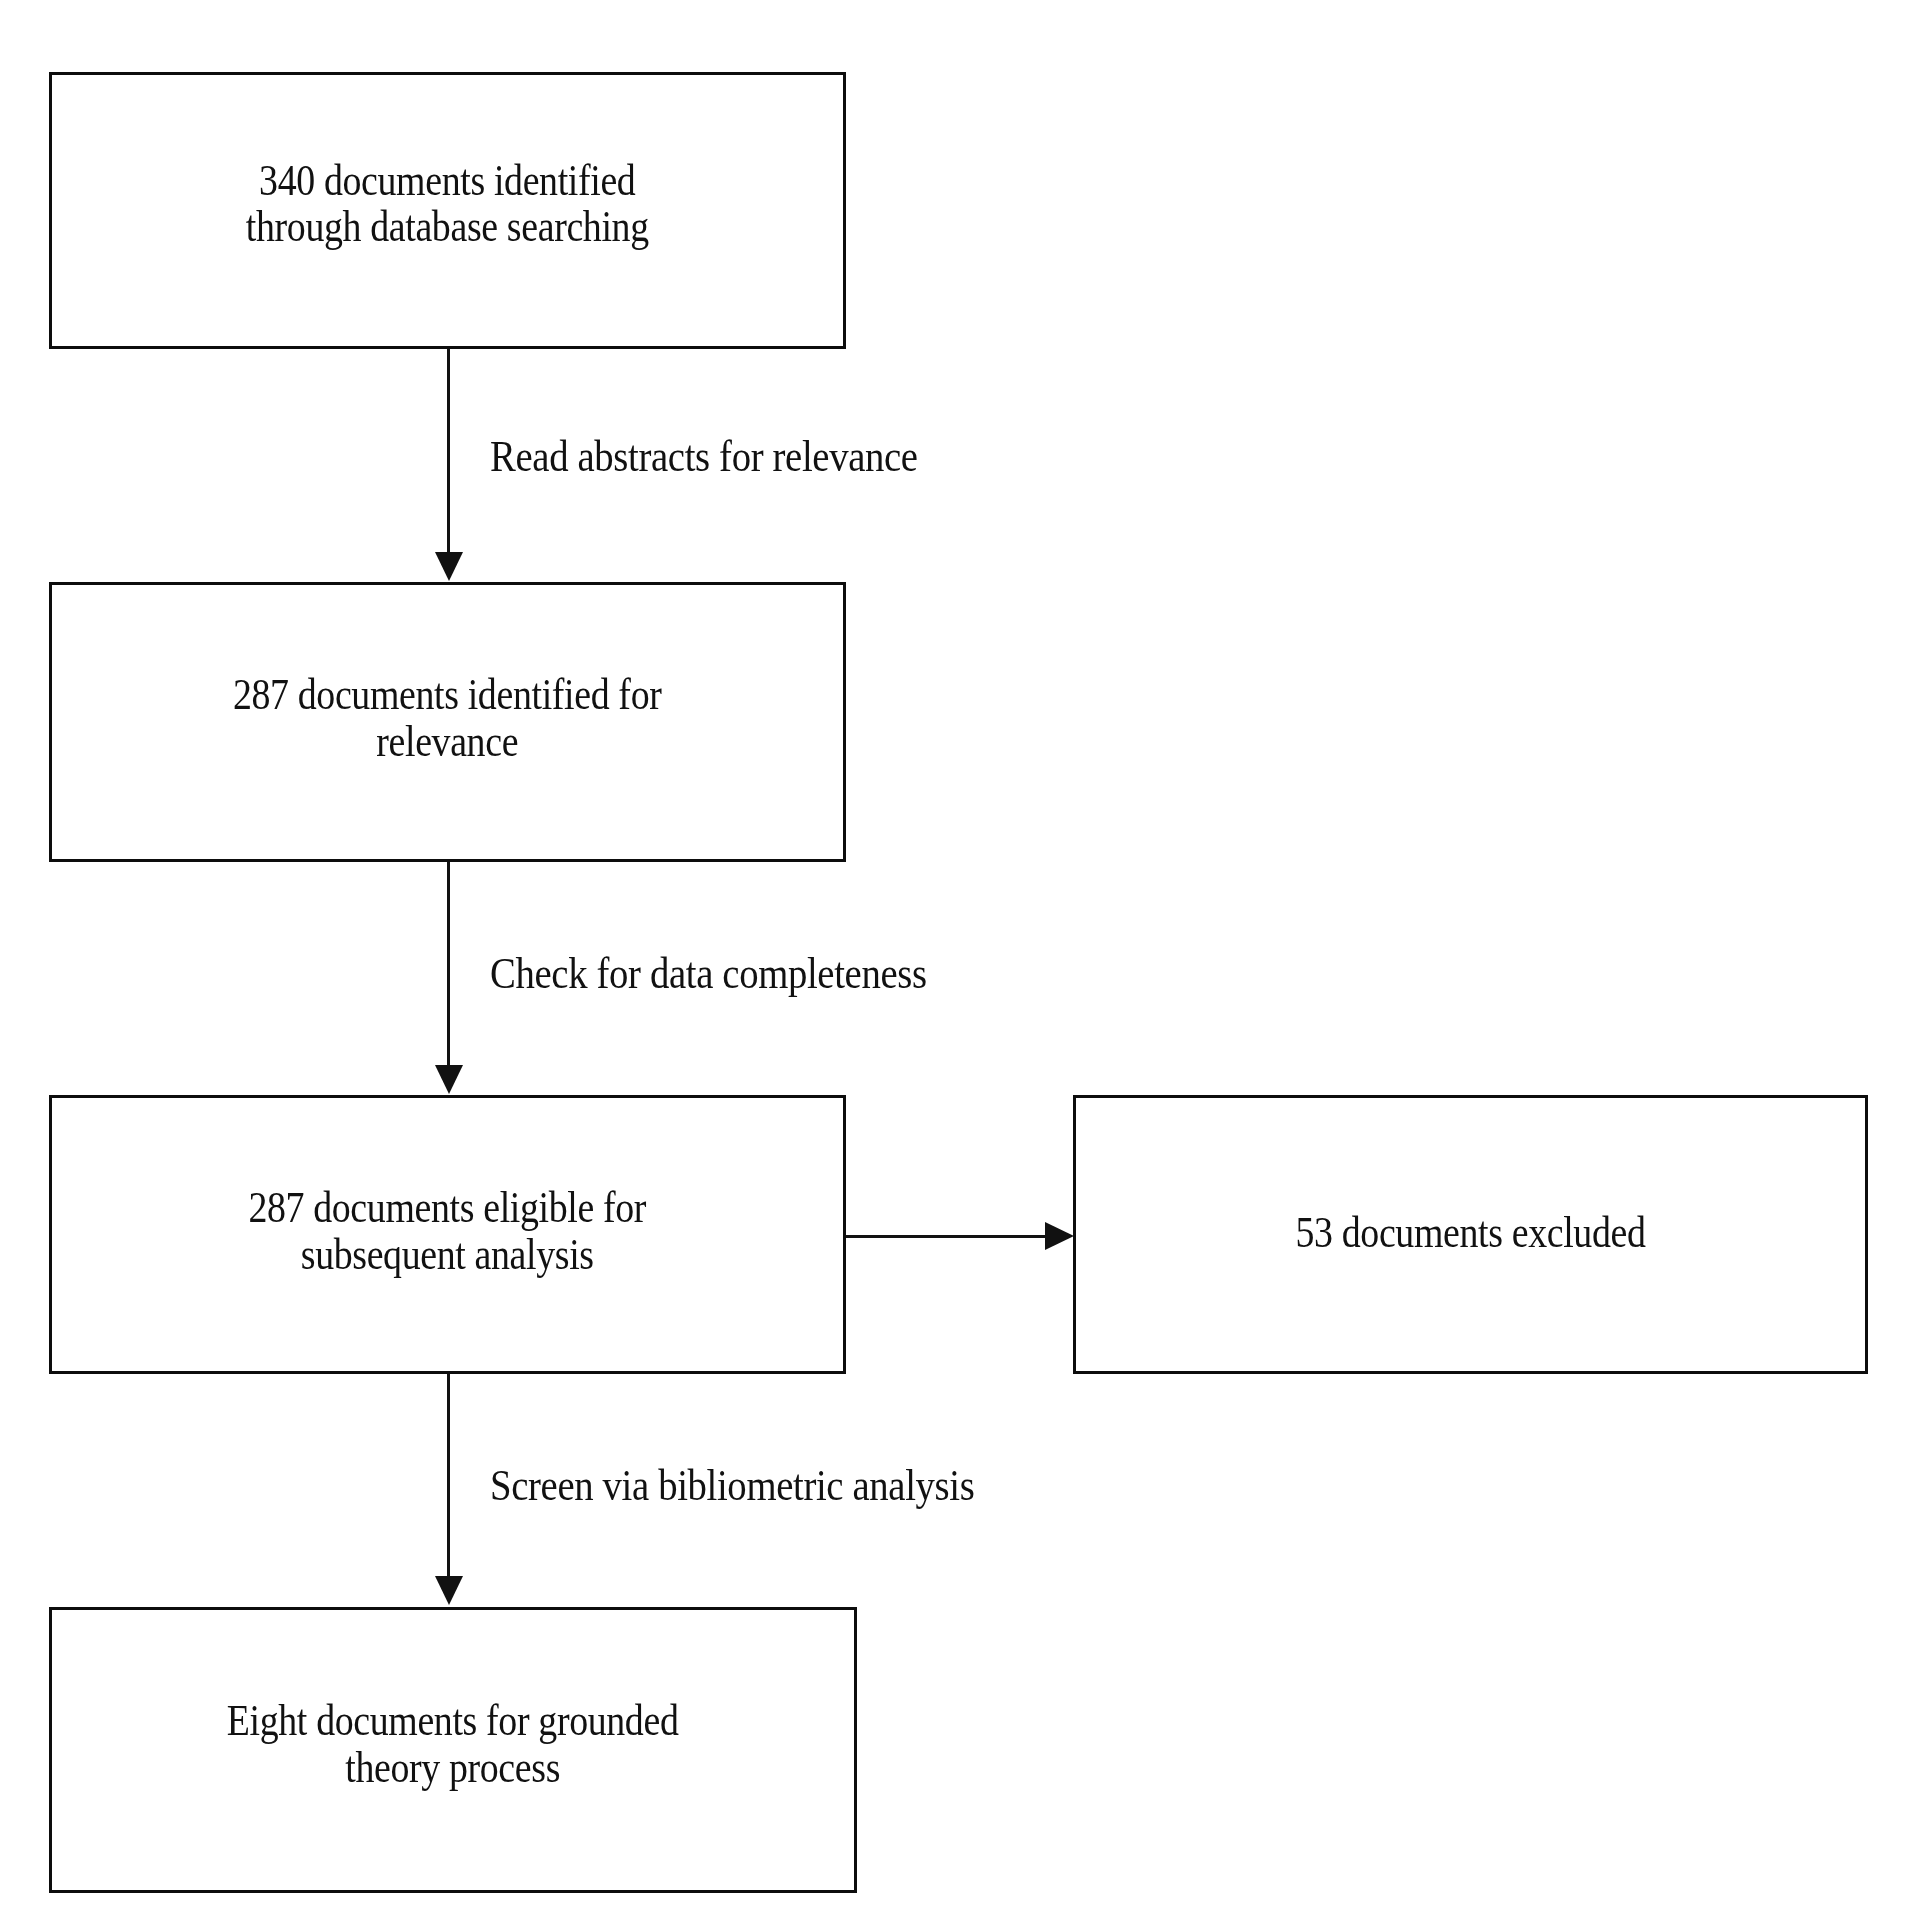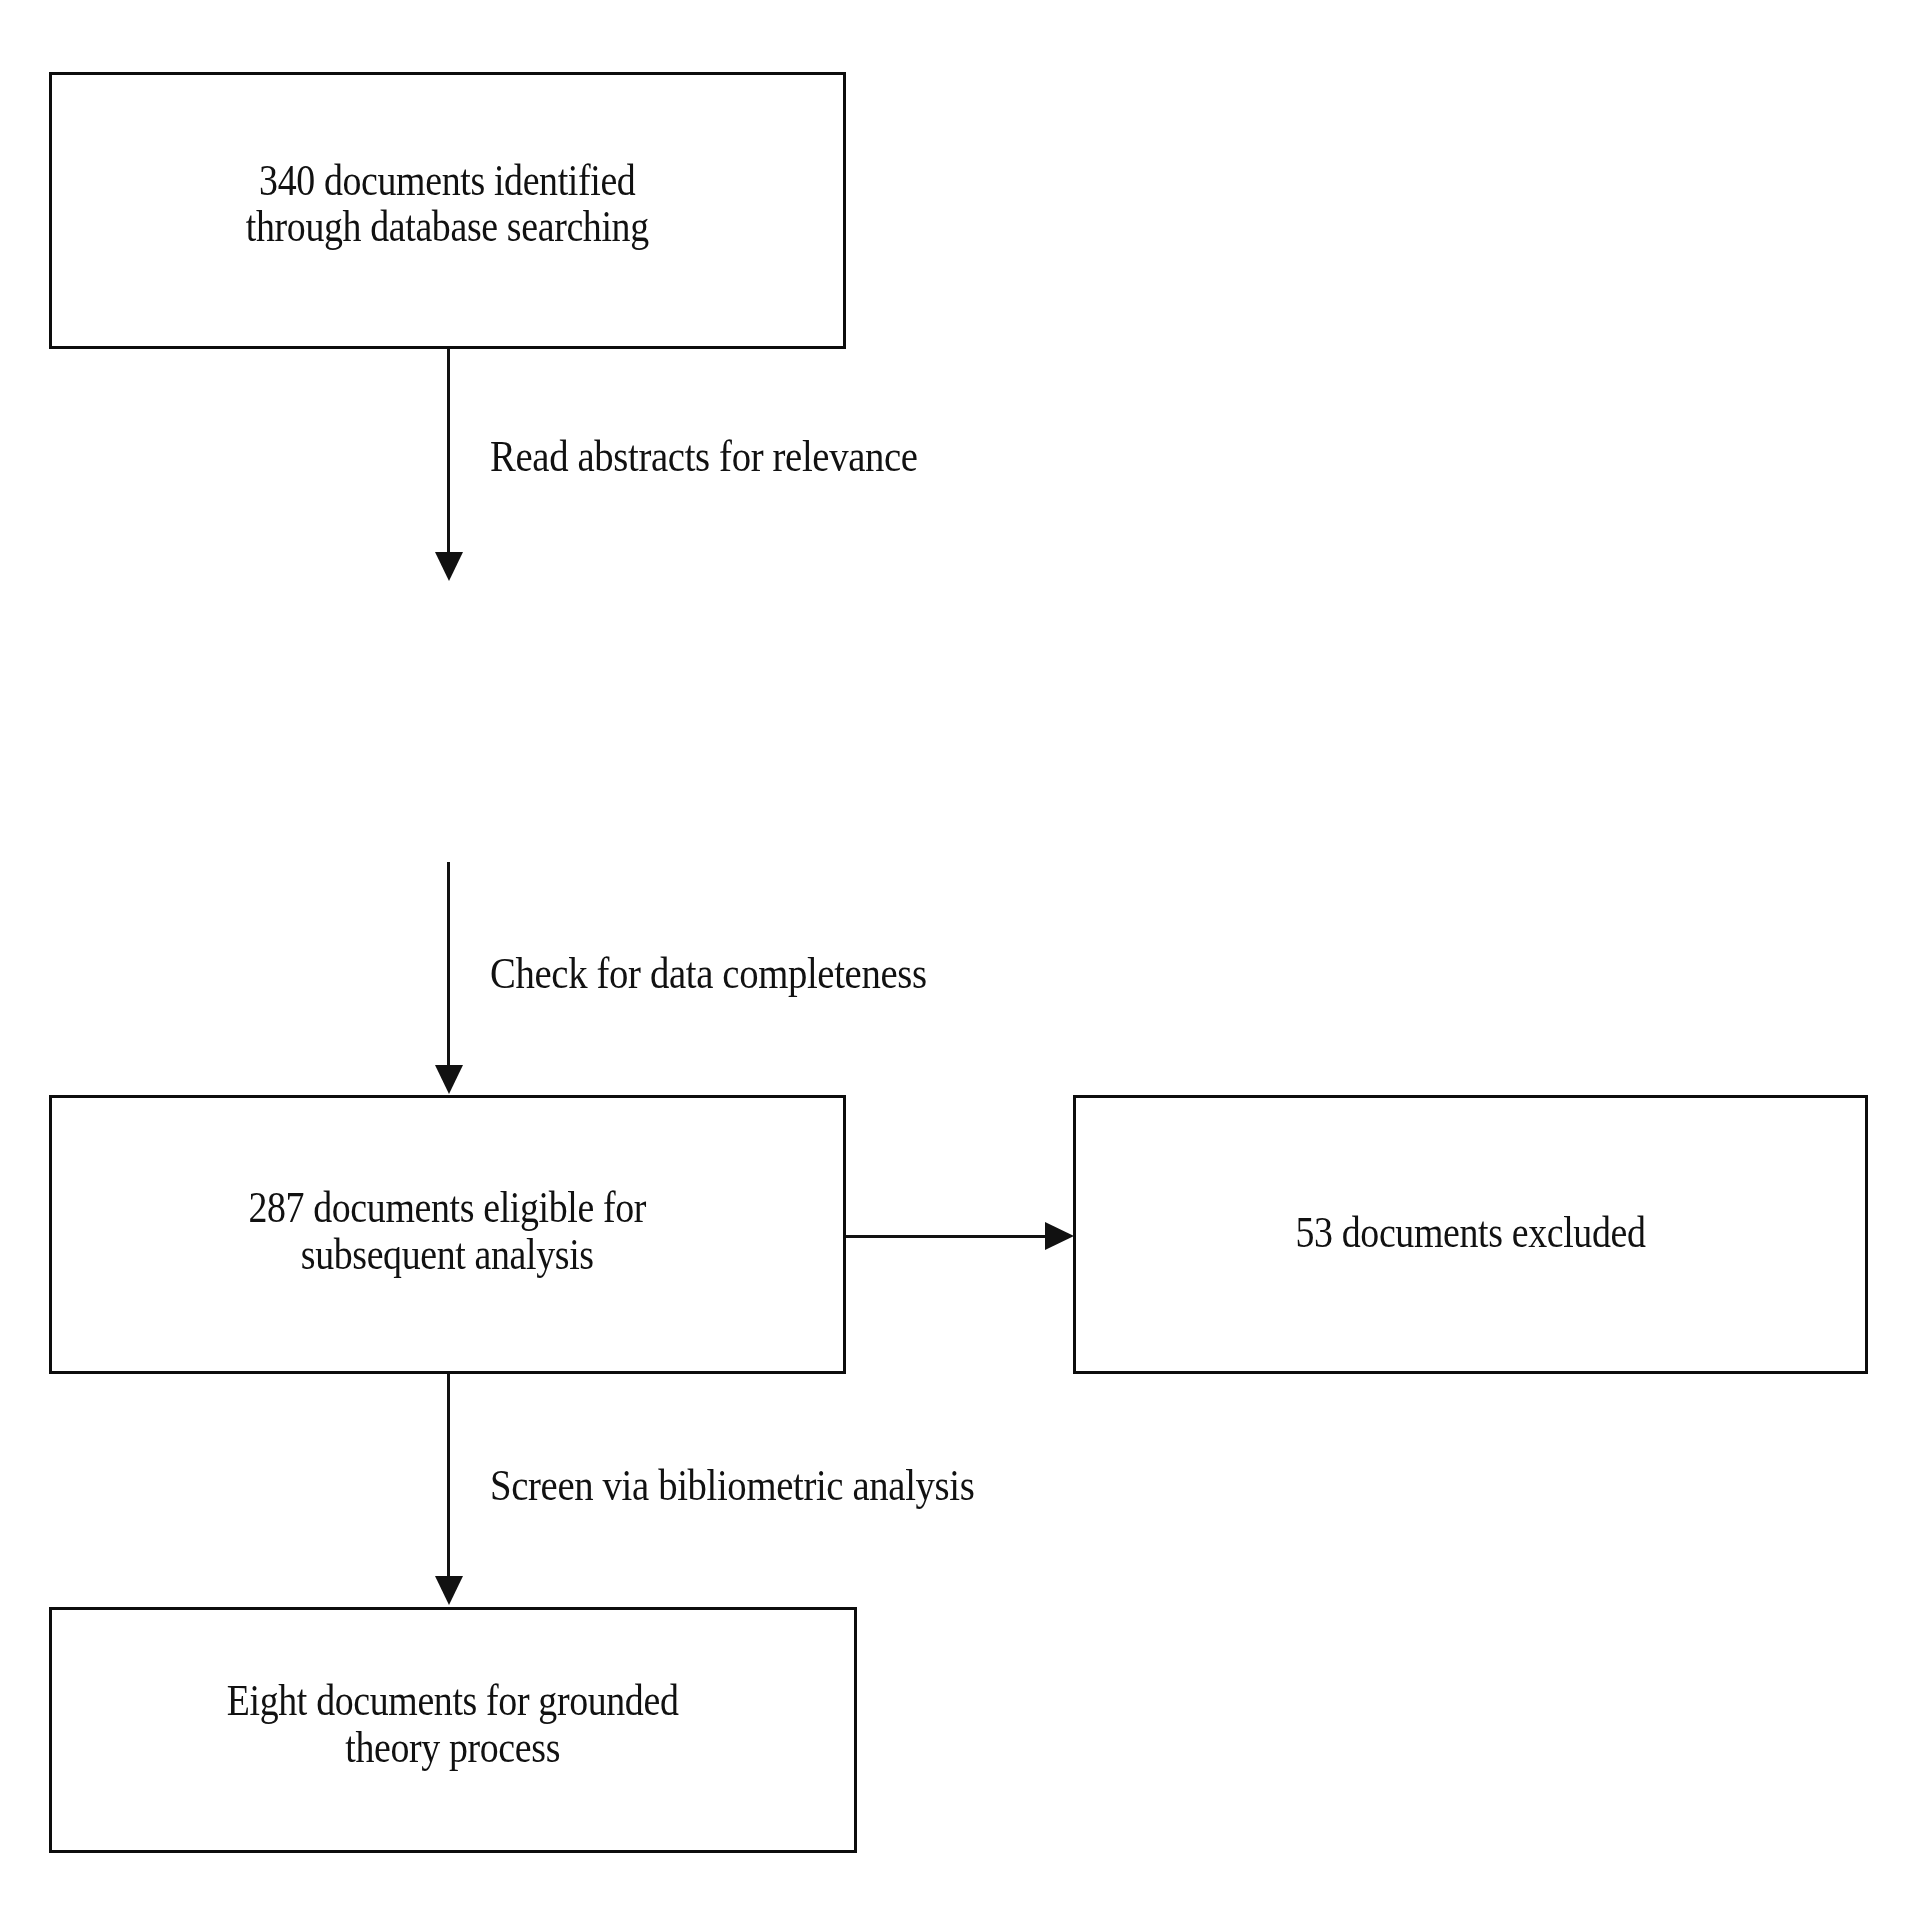--- a/index.html
+++ b/index.html
@@ -39,21 +39,21 @@
     letter-spacing: -0.4px;
     white-space: pre-line;
     transform: scaleX(0.86);
     transform-origin: center center;
   }
   
   #box-identified   { left: 49px;   top: 56px;   width: 797px; height: 277px; }
   #box-relevance    { left: 49px;   top: 566px;  width: 797px; height: 280px; }
   #box-eligible     { left: 49px;   top: 1079px; width: 797px; height: 279px; }
   #box-excluded     { left: 1073px; top: 1079px; width: 795px; height: 279px; }
-  #box-grounded     { left: 49px;   top: 1591px; width: 808px; height: 246px; justify-content: center; }
+  #box-grounded     { left: 49px;   top: 1591px; width: 808px; height: 286px; justify-content: center; }
 
   
   #box-identified .node-text { margin-top: -12.7px; }
   #box-relevance  .node-text { margin-top: -7px; }
   #box-eligible   .node-text { margin-top: -5.6px;  }
   #box-excluded   .node-text { margin-top: -2.8px;  }
   #box-grounded   .node-text { margin-top: -9.8px; }
 
   
   .connector-v {
@@ -116,20 +116,24 @@
 
   <div class="node-box" id="box-identified">
     <div class="node-text">340 documents identified
 through database searching</div>
   </div>
 
   <div class="connector-v" id="connector-1"></div>
   <div class="arrowhead-down" id="arrowhead-1"></div>
   <div class="edge-label" id="label-read-abstracts">Read abstracts for relevance</div>
 
+  <div class="node-box" id="box-relevance">
+    <div class="node-text">287 documents identified for
+relevance</div>
+  </div>
 
   <div class="connector-v" id="connector-2"></div>
   <div class="arrowhead-down" id="arrowhead-2"></div>
   <div class="edge-label" id="label-data-complete">Check for data completeness</div>
 
   <div class="node-box" id="box-eligible">
     <div class="node-text">287 documents eligible for
 subsequent analysis</div>
   </div>
 

